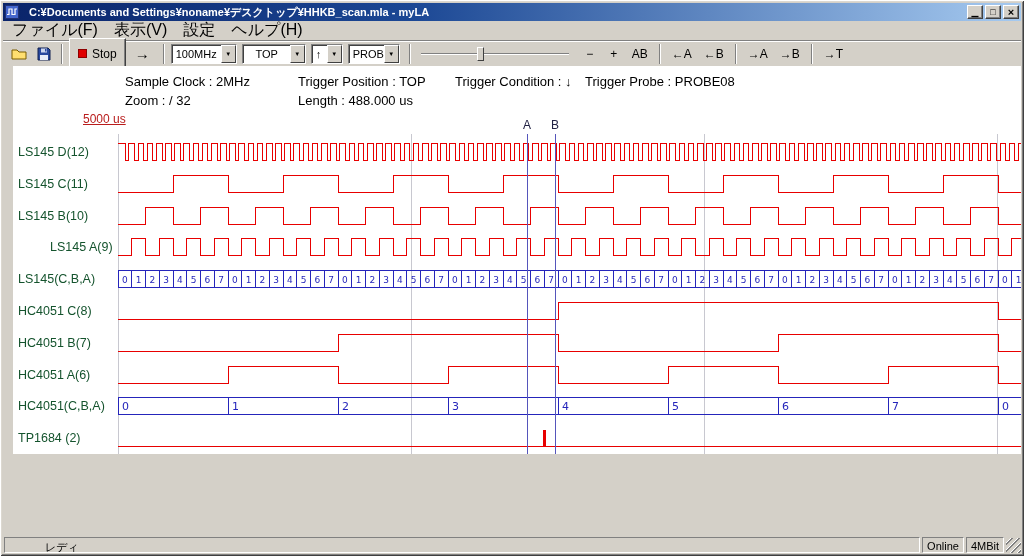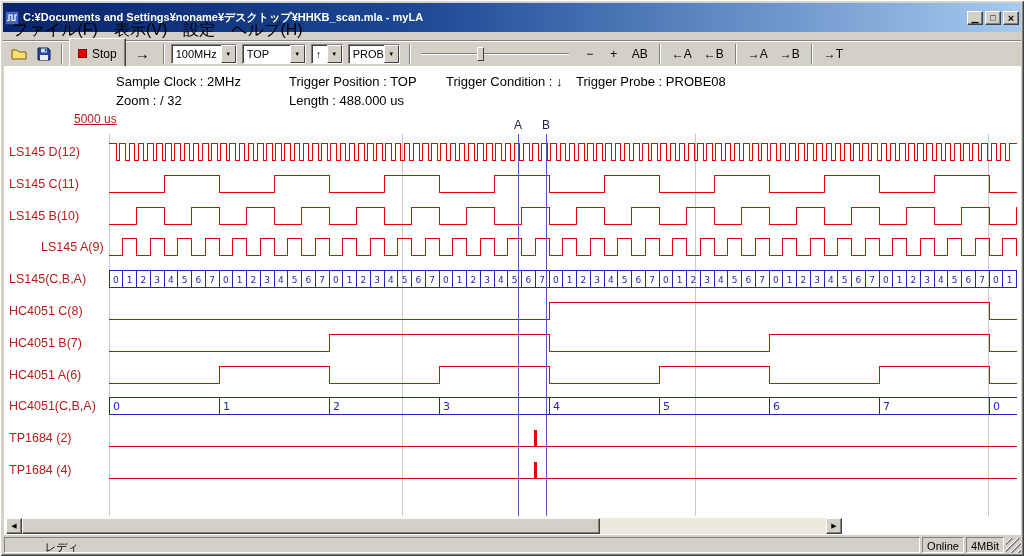--- a/index.html
+++ b/index.html
@@ -3,22 +3,22 @@
 <meta charset="utf-8">
 <style>
   * { margin:0; padding:0; box-sizing:border-box; }
   html,body { width:1024px; height:556px; overflow:hidden; }
   body { font-family:"Liberation Sans","DejaVu Sans",sans-serif; background:#3a6ea5; }
 
   .window { position:relative; width:1024px; height:556px; background:#d4d0c8;
     box-shadow: inset 1px 1px 0 #ffffff, inset -1px -1px 0 #404040, inset 2px 2px 0 #dcd8d0, inset -2px -2px 0 #808080; }
 
   
-  .titlebar { position:absolute; left:3px; right:3px; top:3px; height:29px;
-    background:linear-gradient(to right,#0a246a,#1b4794 40%,#a6caf0); display:flex; align-items:center; padding:0 2px; gap:4px; }
+  .titlebar { position:absolute; left:3px; right:3px; top:3px; height:18px;
+    background:linear-gradient(to right,#0a246a,#1b4794 40%,#a6caf0); display:flex; align-items:center; padding:0 2px; gap:10px; }
   .app-icon { width:14px; height:14px; display:inline-flex; }
   .title-text { flex:1; color:#fff; font-size:11px; font-weight:bold; white-space:nowrap; overflow:hidden; }
   .win-btns { display:flex; gap:2px; }
   .winbtn { width:16px; height:14px; background:#d4d0c8; border:1px solid; border-color:#fff #404040 #404040 #fff;
     box-shadow: inset -1px -1px 0 #808080; font:inherit; font-size:9px; line-height:10px; display:flex; align-items:center; justify-content:center; padding:0; }
   .winbtn.close { font-size:11px; font-weight:bold; }
 
   
   .menubar { position:absolute; left:3px; right:3px; top:21px; height:19px; display:flex; align-items:center; padding-left:1px; font-size:16px; }
   .menu-item { padding:2px 8px; white-space:nowrap; }
@@ -31,34 +31,34 @@
   .tbtn.raised { border-color:#fff #404040 #404040 #fff; background:#d4d0c8; box-shadow: inset -1px -1px 0 #808080; }
   .stop { padding:0 8px; gap:5px; }
   .stop-square { width:9px; height:9px; background:#e00000; border:1px solid #8f0000; display:inline-block; }
   .run { font-size:15px; font-weight:bold; padding:0 6px; }
   .tsep { width:2px; height:20px; border-left:1px solid #808080; border-right:1px solid #fff; margin:0 4px; }
   .combo { height:20px; display:flex; align-items:stretch; background:#fff; border:1px solid; border-color:#808080 #fff #fff #808080;
     box-shadow: inset 1px 1px 0 #404040; margin-right:3px; }
   .combo-text { font-size:11px; padding:3px 3px 0 4px; flex:1; white-space:nowrap; overflow:hidden; }
   .combo-arrow { width:15px; background:#d4d0c8; border:1px solid; border-color:#fff #404040 #404040 #fff; font-size:6px;
     display:flex; align-items:center; justify-content:center; color:#000; }
-  .combo.w-clock { width:66px; } .combo.w-tpos { width:64px; } .combo.w-edge { width:32px; } .combo.w-probe { width:52px; }
+  .combo.w-clock { width:66px; } .combo.w-tpos { width:64px;text-align:center; } .combo.w-edge { width:32px; } .combo.w-probe { width:52px; }
   .slider { position:relative; width:148px; height:20px; margin:0 8px 0 4px; }
   .slider-track { position:absolute; left:0; right:0; top:9px; height:2px; border-top:1px solid #808080; border-bottom:1px solid #fff; }
   .slider-thumb { position:absolute; left:56px; top:3px; width:7px; height:14px; background:#d4d0c8; border:1px solid; border-color:#fff #404040 #404040 #fff; }
   .navbtn { font-size:12px; padding:0 4px; }
 
   
-  .client { position:absolute; left:4px; right:3px; top:66px; height:469px; background:#fff; overflow:hidden; }
+  .client { position:absolute; left:13px; right:3px; top:66px; height:388px; background:#fff; overflow:hidden; }
   .info { position:absolute; font-size:13px; color:#000; white-space:nowrap; }
   .i-sc  { left:112px; top:8px; }  .i-tp { left:285px; top:8px; }  .i-tc { left:442px; top:8px; }  .i-pr { left:572px; top:8px; }
   .i-zm  { left:112px; top:27px; } .i-ln { left:285px; top:27px; }
   .timebase { position:absolute; left:70px; top:46px; font-size:12px; color:#b91c1c;text-decoration:underline; }
   .marker-label { position:absolute; top:52px; width:12px; text-align:center; font-size:12px; color:#222244; }
-  .ch-label { position:absolute; left:5px; height:16px; line-height:16px; font-size:12.5px; color:#b91c1c; white-space:nowrap; }
+  .ch-label { position:absolute; left:5px; height:16px; line-height:16px; font-size:12.5px; color:#14532d; white-space:nowrap; }
   #wave-svg { position:absolute; left:105px; top:68px; }
   #wave-svg text { font-family:"DejaVu Sans",sans-serif; }
 
   
   .hscroll { position:absolute; left:2px; top:452px; width:836px; height:16px; display:flex; background:#eceadf; }
   .sbtn { width:16px; height:16px; background:#d4d0c8; border:1px solid; border-color:#fff #404040 #404040 #fff;
     box-shadow: inset -1px -1px 0 #808080; font-size:7px; display:flex; align-items:center; justify-content:center; color:#000; }
   .strack { flex:1; position:relative; }
   .sthumb { position:absolute; left:0; top:0; width:578px; height:16px; background:#d4d0c8; border:1px solid;
     border-color:#fff #404040 #404040 #fff; box-shadow: inset -1px -1px 0 #808080; }

